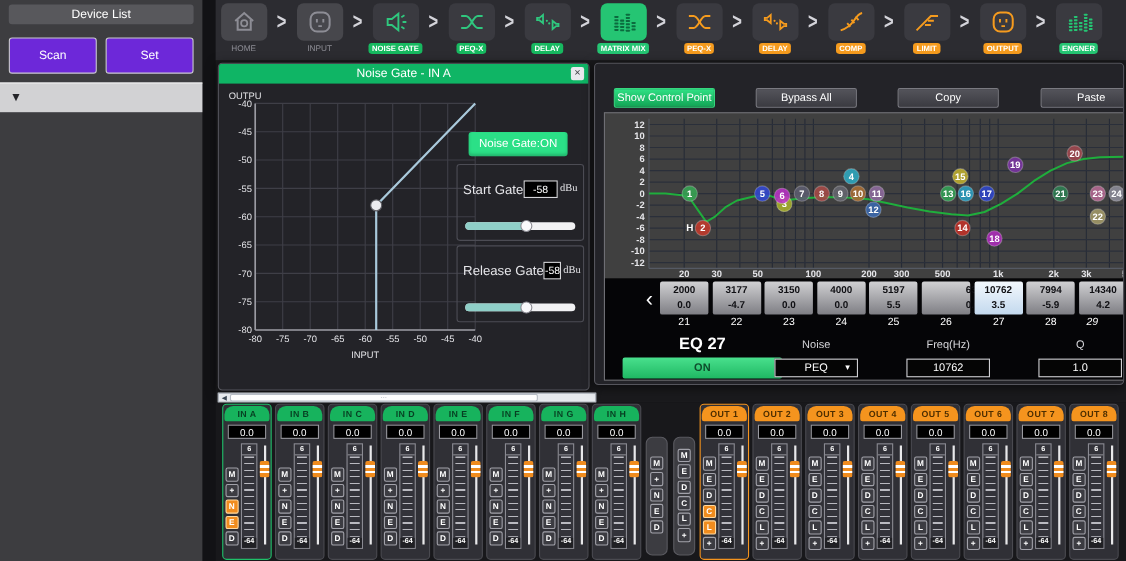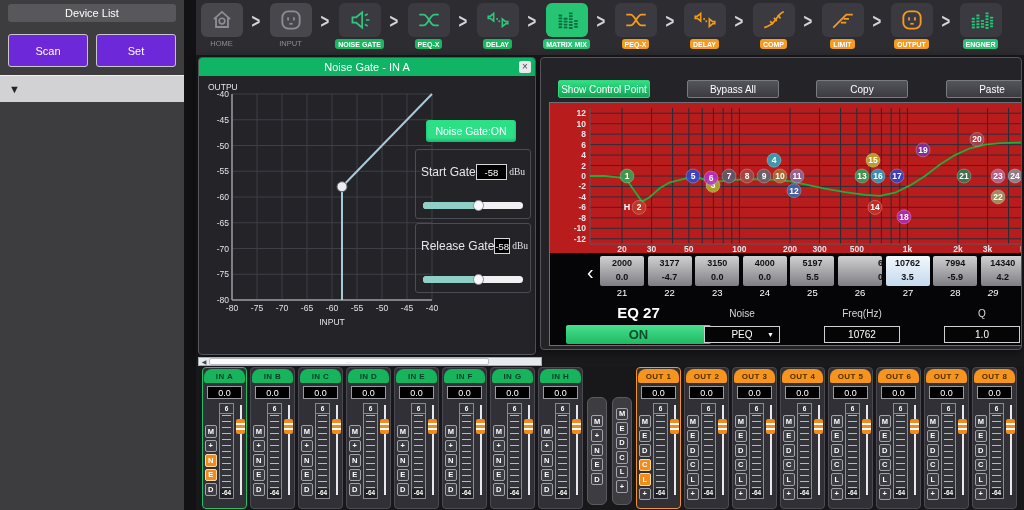--- a/index.html
+++ b/index.html
@@ -73,34 +73,34 @@
               color:#9aa2ac; font-size:6px; line-height:5px; text-align:center; cursor:grab; }
 
   
   .eq-panel { left:344px; top:2px; width:482px; height:293px; }
   .eq-btnrow { position:absolute; top:22px; left:0; right:0; height:18px; }
   .eq-btn { position:absolute; height:18px; width:92px; background:linear-gradient(#54545b,#3b3b41);
             border:1px solid #7a7a81; border-radius:2px; color:#fff; font-size:10px; display:flex;
             align-items:center; justify-content:center; cursor:pointer; }
   .eq-btn.active { background:linear-gradient(#2fe084,#12a455); border-color:#35d77e; }
   .eq-box { position:absolute; left:8px; top:44px; width:474px; height:244px; border:1px solid #6e6e74;
-            background:#b91c1c; }
+            background:#404040; }
   .eq-svg { position:absolute; left:0; top:0; width:474px; height:150px; }
   .eq-table { position:absolute; left:0; top:150px; right:0; bottom:0; background:#050507; }
   .eq-prev { position:absolute; left:37px; top:6px; color:#fff; font-size:20px; line-height:26px; cursor:pointer; }
   .eq-cell { position:absolute; top:3px; width:44px; height:30px; border-radius:2px; cursor:pointer;
              background:linear-gradient(#d0d0d2,#7e7e84); color:#101014; text-align:center;
              font-size:9px; font-weight:bold; line-height:14px; }
   .eq-cell.sel { background:linear-gradient(#f3f8fd,#c3d9ee); }
   .eq-num { position:absolute; top:34px; width:44px; text-align:center; color:#fff; font-size:9.5px; }
   .eq-name { position:absolute; left:25px; top:246px; width:145px; text-align:center; color:#fff;
              font-size:15px; font-weight:bold; }
   .eq-on { position:absolute; left:25px; top:267px; width:145px; height:19px;
            background:linear-gradient(#49e08d,#1fb863); border-radius:2px; color:#0e4d2c; font-weight:bold;
-           font-size:13px; display:flex; align-items:center; justify-content:center; cursor:pointer; }
+           font-size:10px; display:flex; align-items:center; justify-content:center; cursor:pointer; }
   .eq-field-lab { position:absolute; top:250px; width:76px; text-align:center; color:#d6d6da; font-size:10px; }
   .eq-field { position:absolute; top:268px; width:76px; height:17px; background:#050505;
               border:1px solid #d0d0d4; color:#fff; font-size:10px; display:flex; align-items:center;
               justify-content:center; }
   .eq-field .dd-g { position:absolute; right:5px; font-size:7px; }
 
   
   .channels { position:absolute; left:196px; top:366px; width:828px; height:144px; background:#18181b;
               display:flex; gap:3px; padding:1px 0 0 6px; }
   .strip { width:45px; height:142px; background:#303036; border:1px solid #4a4a50; border-radius:4px;

